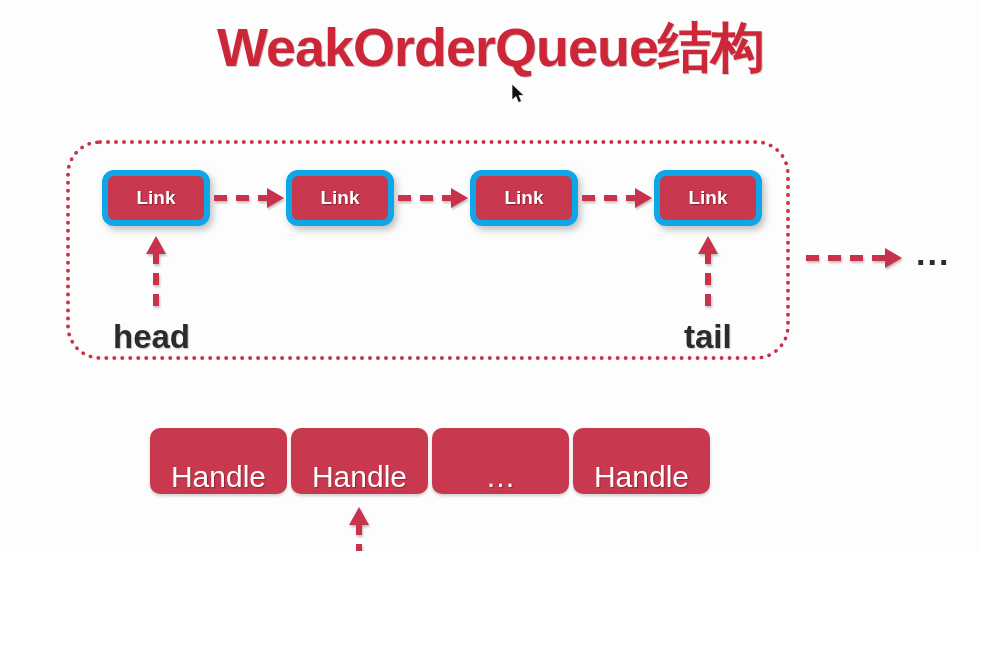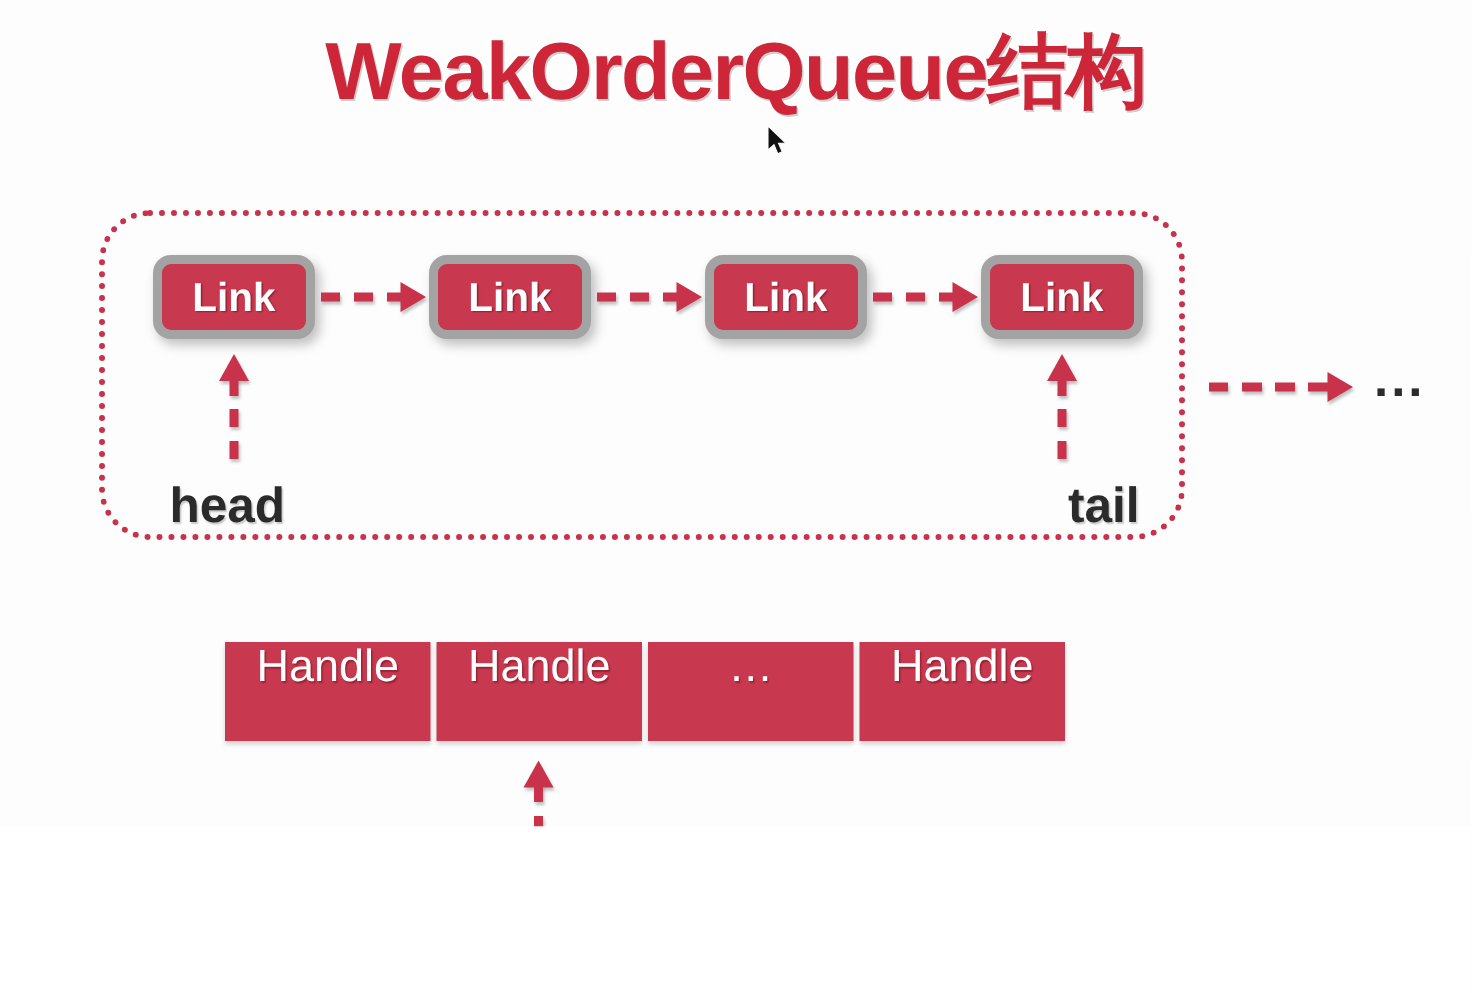--- a/index.html
+++ b/index.html
@@ -44,28 +44,28 @@
     border-radius: 34px;
     box-sizing: border-box;
   }
 
   
   .link-node {
     position: absolute;
     width: 108px;
     height: 56px;
     background: #c8394f;
-    border: 6px solid #a3a3a3;
+    border: 6px solid #0ea5e9;
     border-radius: 12px;
     box-sizing: border-box;
     display: flex;
     align-items: center;
     justify-content: center;
     color: #ffffff;
-    font-size: 27px;
+    font-size: 19px;
     font-weight: bold;
     box-shadow: 3px 4px 7px rgba(120,120,120,0.45);
     text-shadow: 1px 1px 1px rgba(80,0,10,0.45);
   }
 
   
   .h-arrow {
     position: absolute;
     height: 20px;
   }
@@ -150,28 +150,29 @@
     left: 150px;
     top: 428px;
     display: flex;
     gap: 4px;
   }
   .handle-cell {
     width: 137px;
     height: 66px;
     background: #c8394f;
     display: flex;
-    align-items: flex-start;
+    align-items: flex-end;
     justify-content: center;
     color: #ffffff;
     font-size: 30px;
     font-weight: normal;
     box-shadow: 0 2px 3px rgba(140,140,140,0.4);
     text-shadow: 1px 1px 1px rgba(80,0,10,0.4);
     box-sizing: border-box;
+    border-radius: 10px;
   }
 
   
   .cursor {
     position: absolute;
     left: 512px;
     top: 84px;
     width: 14px;
     height: 20px;
   }
@@ -221,21 +222,21 @@
   <div class="v-arrow" style="left:146px; top:236px; height:70px;">
     <div class="head"></div>
     <div class="shaft"></div>
   </div>
   <div class="ptr-label" style="left:113px; top:318px;">head</div>
 
   <div class="v-arrow" style="left:698px; top:236px; height:70px;">
     <div class="head"></div>
     <div class="shaft"></div>
   </div>
-  <div class="ptr-label" style="left:712px; top:318px;">tail</div>
+  <div class="ptr-label" style="left:684px; top:318px;">tail</div>
 
   <div class="handle-row">
     <div class="handle-cell">
       <span>Handle</span>
     </div>
     <div class="handle-cell">
       <span>Handle</span>
     </div>
     <div class="handle-cell">
       <span>…</span>

